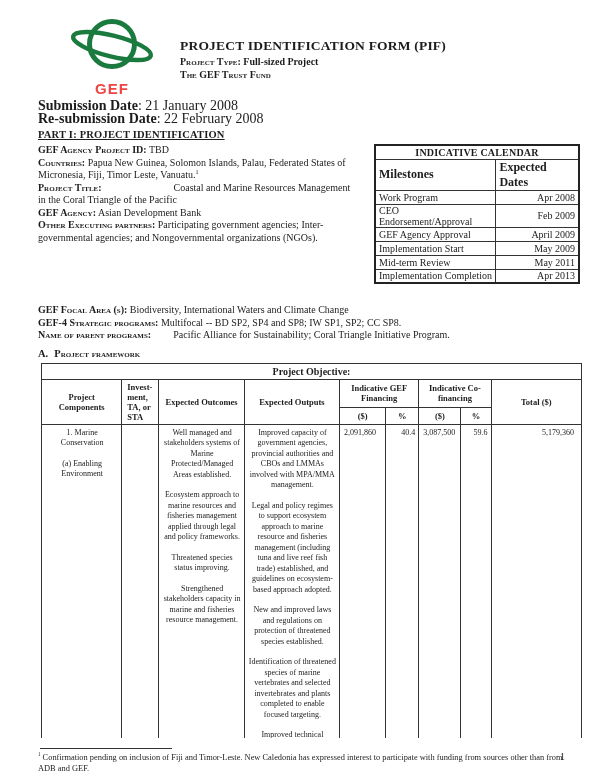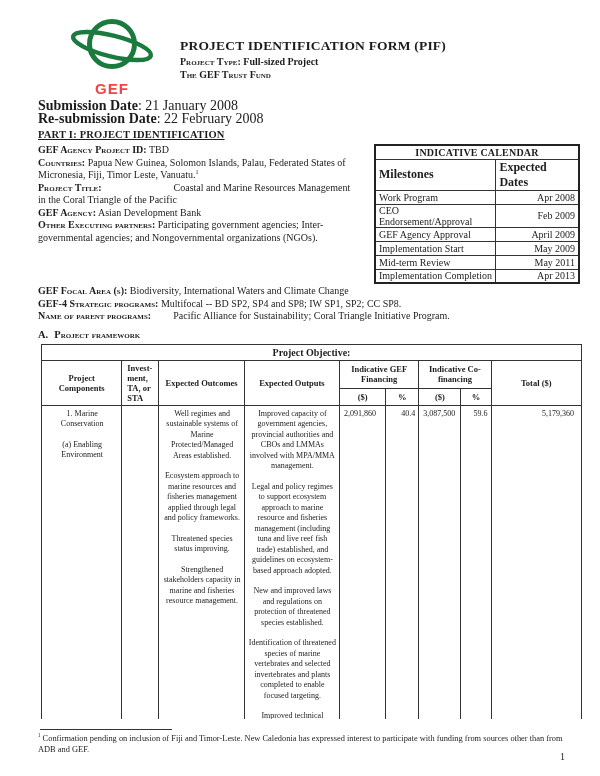--- a/index.html
+++ b/index.html
@@ -41,21 +41,21 @@
   sup.fn-ref { font-size:60%; vertical-align:super; line-height:0; }
 
   
   .cal-table { border-collapse:collapse; width:206px; border:2px solid #222; flex:0 0 auto; align-self:flex-start; }
   .cal-table td { border:1px solid #333; font-size:10px; padding:0 3px; height:14px; }
   .cal-title { text-align:center; font-weight:bold; font-size:10px; letter-spacing:0.2px; }
   .cal-head td { text-align:left; font-weight:bold; font-size:12px;margin-left:48px; }
   .cal-date { text-align:right; }
 
   
-  .fw-fields { margin-top:1px; width:540px; }
+  .fw-fields { margin-top:20px; width:540px; }
 
   
   .section-heading { margin-top:6px; font-size:10.5px; font-weight:bold; }
   .section-heading .t { font-variant:small-caps; margin-left:6px; }
 
   
   .fw-wrap { margin-top:4px; margin-left:3px; width:542px; height:375px; overflow:hidden; }
   .fw { border-collapse:collapse; table-layout:fixed; width:541px; border:1.5px solid #222; }
   .fw td { border:1px solid #333; padding:2px 3px; vertical-align:middle; font-size:8.5px; overflow:hidden;text-align:center; }
   .fw .obj-row td { font-size:10px; padding:2px 5px; }
@@ -185,21 +185,21 @@
         <td>($)</td>
         <td>%</td>
       </tr>
       <tr class="body-row">
         <td>
           <p>1. Marine Conservation</p>
           <p>(a) Enabling Environment</p>
         </td>
         <td></td>
         <td>
-          <p>Well regimes and sustainable systems of Marine Protected/Managed Areas established.</p>
+          <p>Well managed and stakeholders systems of Marine Protected/Managed Areas established.</p>
           <p>Ecosystem approach to marine resources and fisheries management applied through legal and policy frameworks.</p>
           <p>Threatened species status improving.</p>
           <p>Strengthened stakeholders capacity in marine and fisheries resource management.</p>
         </td>
         <td>
           <p>Improved capacity of government agencies, provincial authorities and CBOs and LMMAs involved with MPA/MMA management.</p>
           <p>Legal and policy regimes to support ecosystem approach to marine resource and fisheries management (including tuna and live reef fish trade) established, and guidelines on ecosystem-based approach adopted.</p>
           <p>New and improved laws and regulations on protection of threatened species established.</p>
           <p>Identification of threatened species of marine vertebrates and selected invertebrates and plants completed to enable focused targeting.</p>
           <p>Improved technical cooperation and</p>

